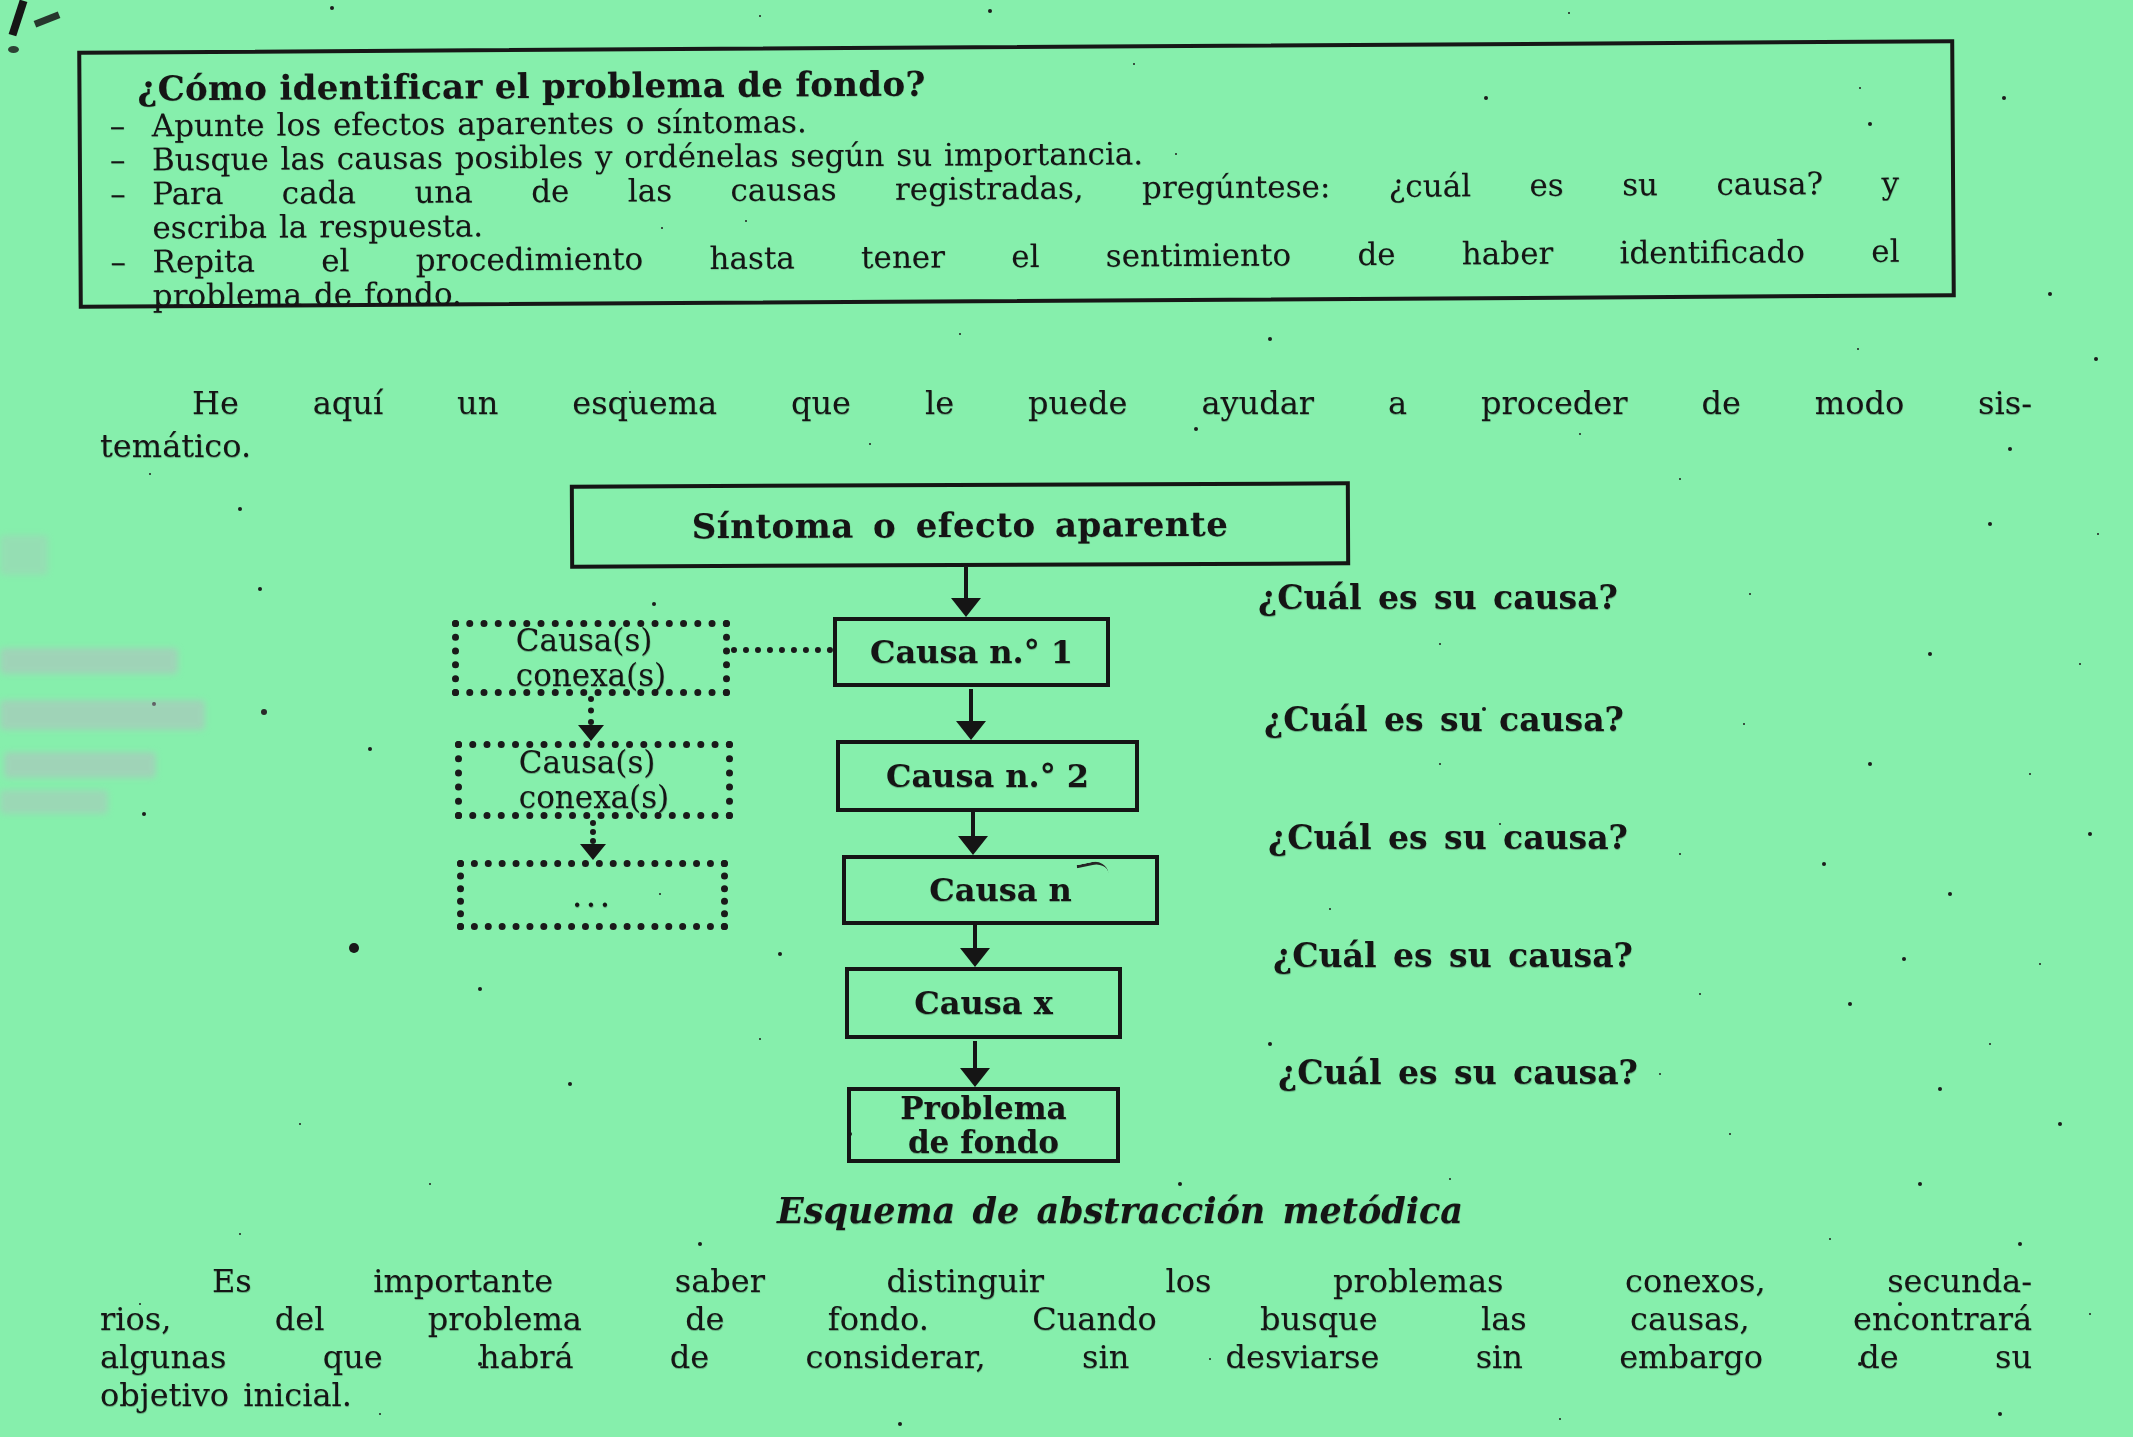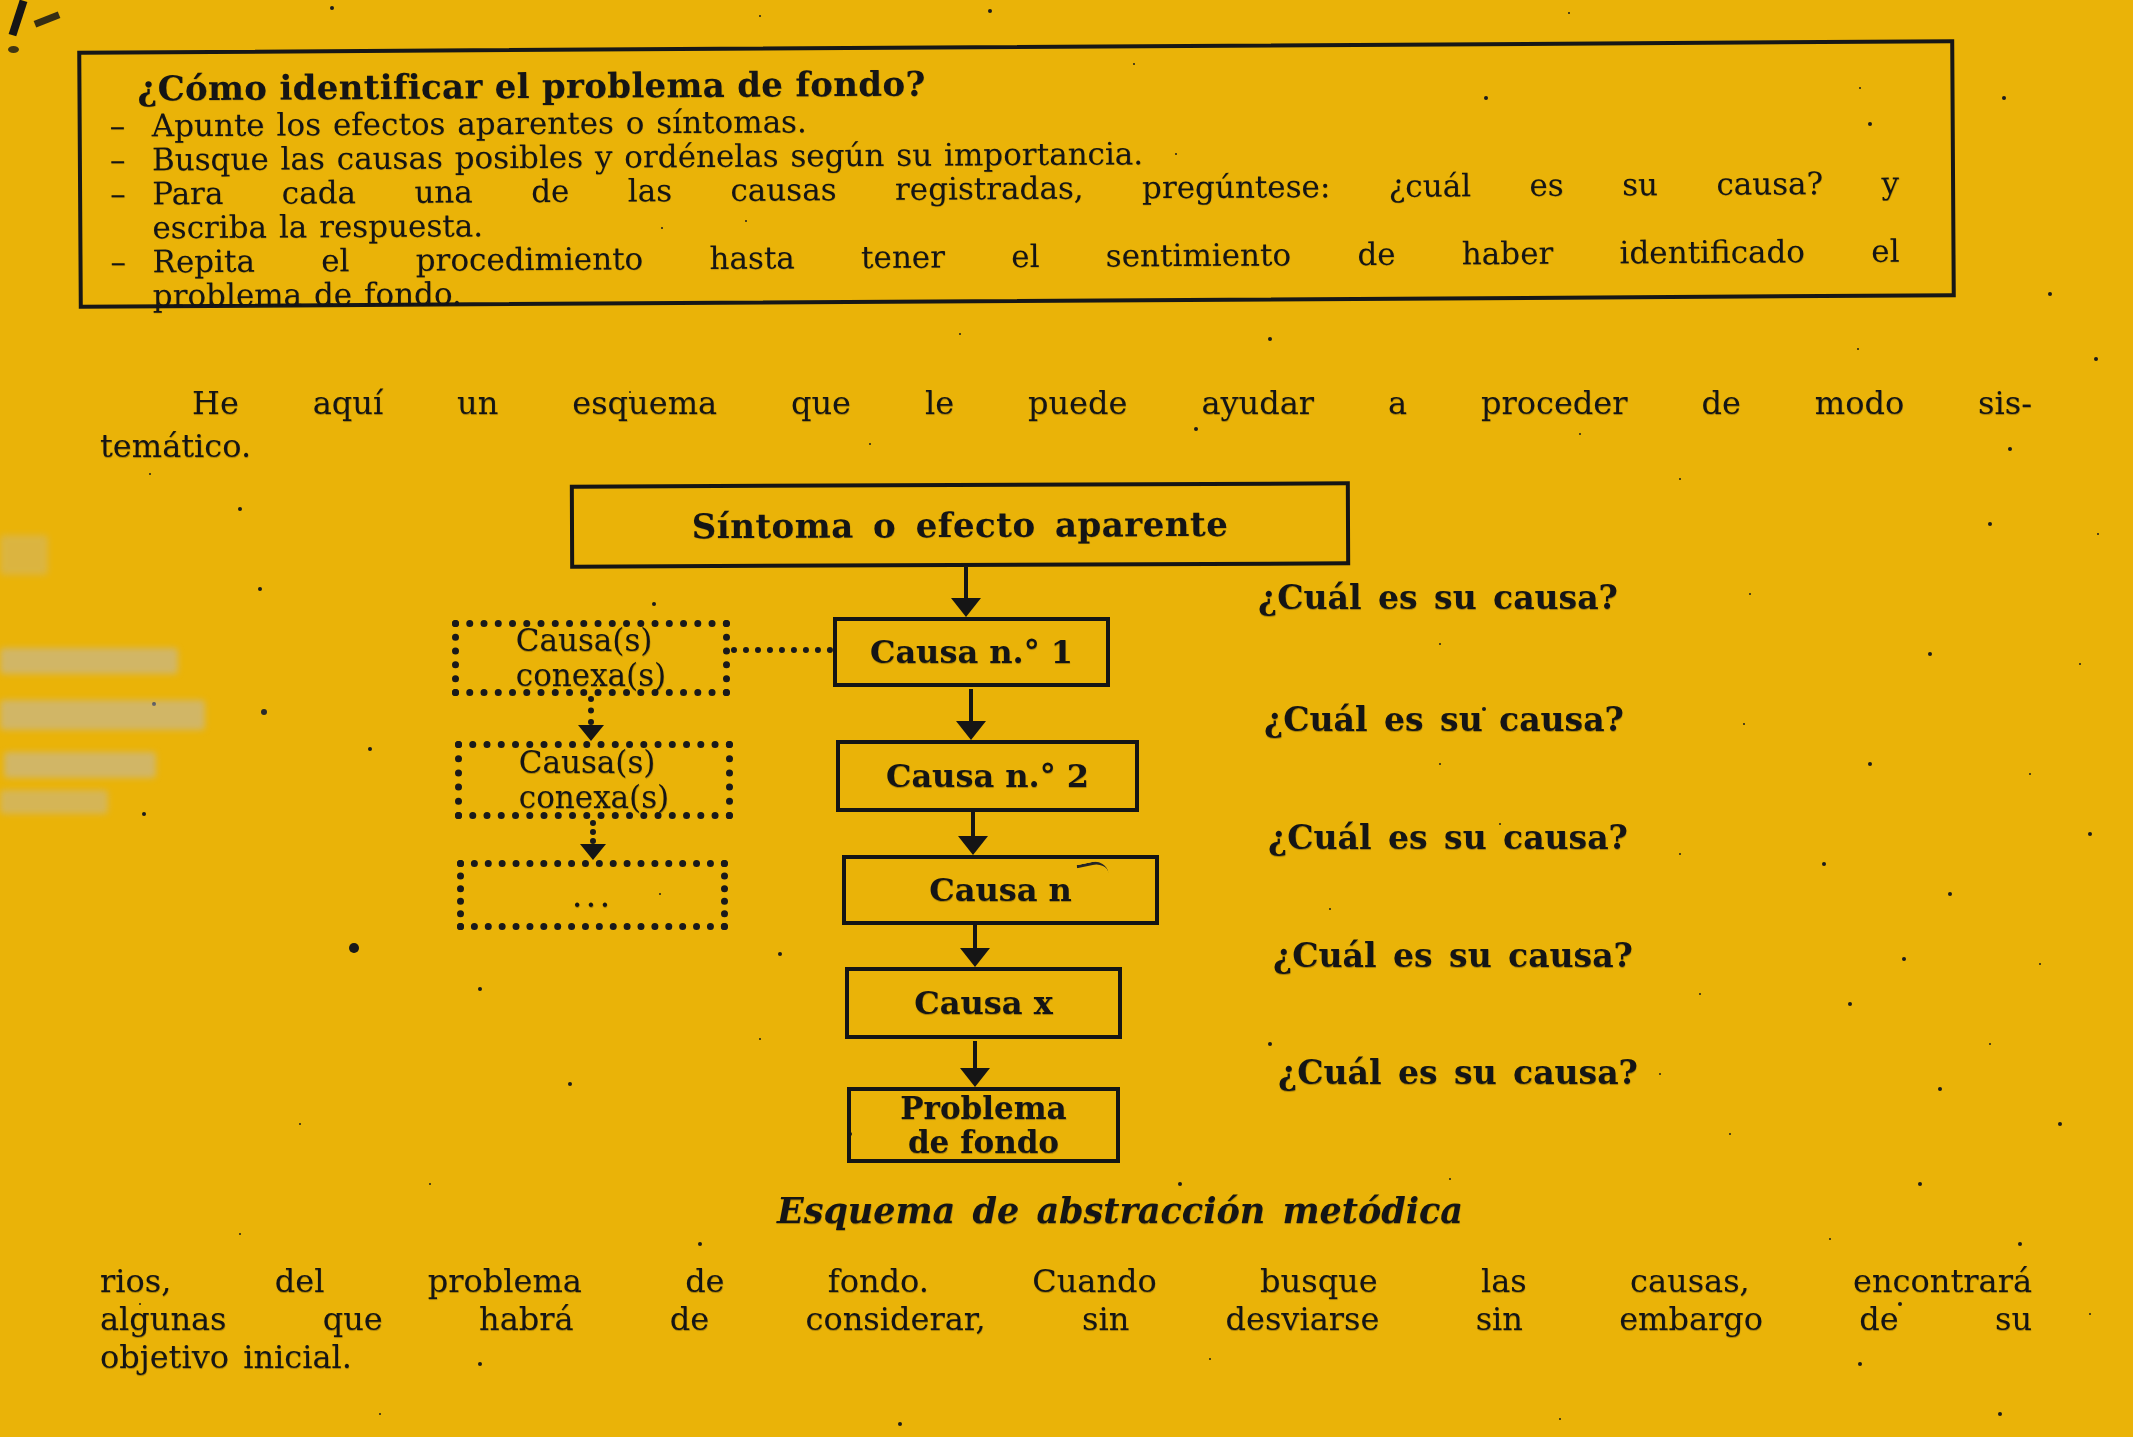--- a/index.html
+++ b/index.html
@@ -1,17 +1,17 @@
 <!DOCTYPE html>
 <html><head>
 <meta charset="utf-8">
 <style>
   html,body{margin:0;padding:0;}
   body{width:2133px;height:1437px;overflow:hidden;background:#fdfdfb;}
-  .page{position:absolute;inset:0;width:2133px;height:1437px;background:#eab308;
+  .page{position:absolute;inset:0;width:2133px;height:1437px;background:#86efac;
         color:#151515;font-family:"DejaVu Serif","Liberation Serif",serif;
         text-shadow:0.3px 0.5px 0.7px rgba(10,10,10,0.30);}
 
   
   .speckles{position:absolute;left:0;top:0;width:4px;height:4px;border-radius:2px;background:transparent;
     box-shadow:
     330px 6px 0 0 #1c1c1c,758px 14px 0 -1px #1c1c1c,988px 9px 0 0 #1c1c1c,1567px 11px 0 -1px #1c1c1c,
     1132px 62px 0 -1px #1c1c1c,1484px 96px 0 0 #1c1c1c,1858px 86px 0 -1px #1c1c1c,2002px 96px 0 0 #1c1c1c,
     1174px 152px 0 -1px #1c1c1c,1868px 122px 0 0 #1c1c1c,660px 226px 0 -1px #1c1c1c,744px 219px 0 -1px #1c1c1c,
     2048px 292px 0 0 #1c1c1c,958px 332px 0 -1px #1c1c1c,1268px 337px 0 0 #1c1c1c,1856px 347px 0 -1px #1c1c1c,
@@ -227,18 +227,19 @@
         <span class="bline">Problema</span>
         <span class="bline">de fondo</span>
       </span>
     </div>
     <div class="qlabel q5">¿Cuál es su causa?</div>
   </div>
 
   <div class="caption">Esquema de abstracción metódica</div>
 
   <div class="closing">
+    <span class="pline jl ind">Es importante saber distinguir los problemas conexos, secunda-</span>
     <span class="pline jl">rios, del problema de fondo. Cuando busque las causas, encontrará</span>
     <span class="pline jl">algunas que habrá de considerar, sin desviarse sin embargo de su</span>
     <span class="pline">objetivo inicial.</span>
   </div>
 
 </div>
 
 </body></html>

